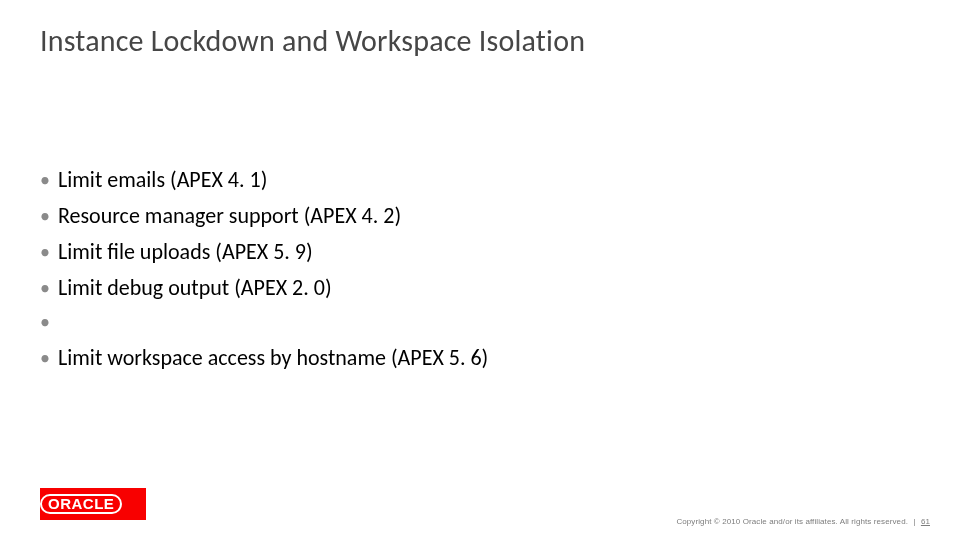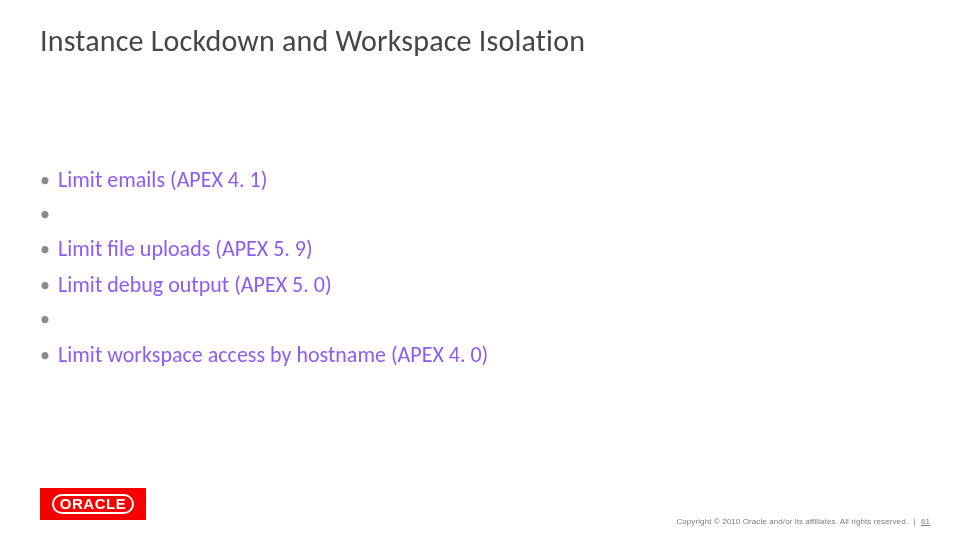--- a/index.html
+++ b/index.html
@@ -40,34 +40,34 @@
     margin-bottom: 7px;
     line-height: 1.32;
   }
   .bullet-dot {
     color: #8a8a8a;
     font-size: 20px;
     margin-right: 8px;
     flex: 0 0 auto;
   }
   .bullet-text {
-    color: #8b5cf6;
+    color: #000000;
     font-size: 22px;
     font-weight: 400;
   }
   .logo {
     position: absolute;
     left: 40px;
     bottom: 20px;
     width: 106px;
     height: 32px;
     background: #f80000;
     display: flex;
     align-items: center;
-    justify-content: center;
+    justify-content: flex-start;
   }
   .logo-text {
     font-family: Arial, Helvetica, sans-serif;
     font-weight: 700;
     font-size: 15px;
     letter-spacing: 0.5px;
     color: #ffffff;
     border: 2.2px solid #ffffff;
     border-radius: 10px;
     padding: 0px 6px 0px 6px;
@@ -97,35 +97,36 @@
 
   <div class="title">Instance Lockdown and Workspace Isolation</div>
 
   <div class="body">
     <div class="bullet-row">
       <span class="bullet-dot">•</span>
       <span class="bullet-text">Limit emails (APEX 4. 1)</span>
     </div>
     <div class="bullet-row">
       <span class="bullet-dot">•</span>
+      <span class="bullet-text">Resource manager support (APEX 4. 2)</span>
     </div>
     <div class="bullet-row">
       <span class="bullet-dot">•</span>
       <span class="bullet-text">Limit file uploads (APEX 5. 9)</span>
     </div>
     <div class="bullet-row">
       <span class="bullet-dot">•</span>
-      <span class="bullet-text">Limit debug output (APEX 5. 0)</span>
+      <span class="bullet-text">Limit debug output (APEX 2. 0)</span>
     </div>
     <div class="bullet-row">
       <span class="bullet-dot">•</span>
     </div>
     <div class="bullet-row">
       <span class="bullet-dot">•</span>
-      <span class="bullet-text">Limit workspace access by hostname (APEX 4. 0)</span>
+      <span class="bullet-text">Limit workspace access by hostname (APEX 5. 6)</span>
     </div>
   </div>
 
   <div class="logo">
     <span class="logo-text">ORACLE</span>
   </div>
 
   <div class="footer">
     <span>Copyright © 2010 Oracle and/or its affiliates. All rights reserved.</span>
     <span class="sep">|</span>

